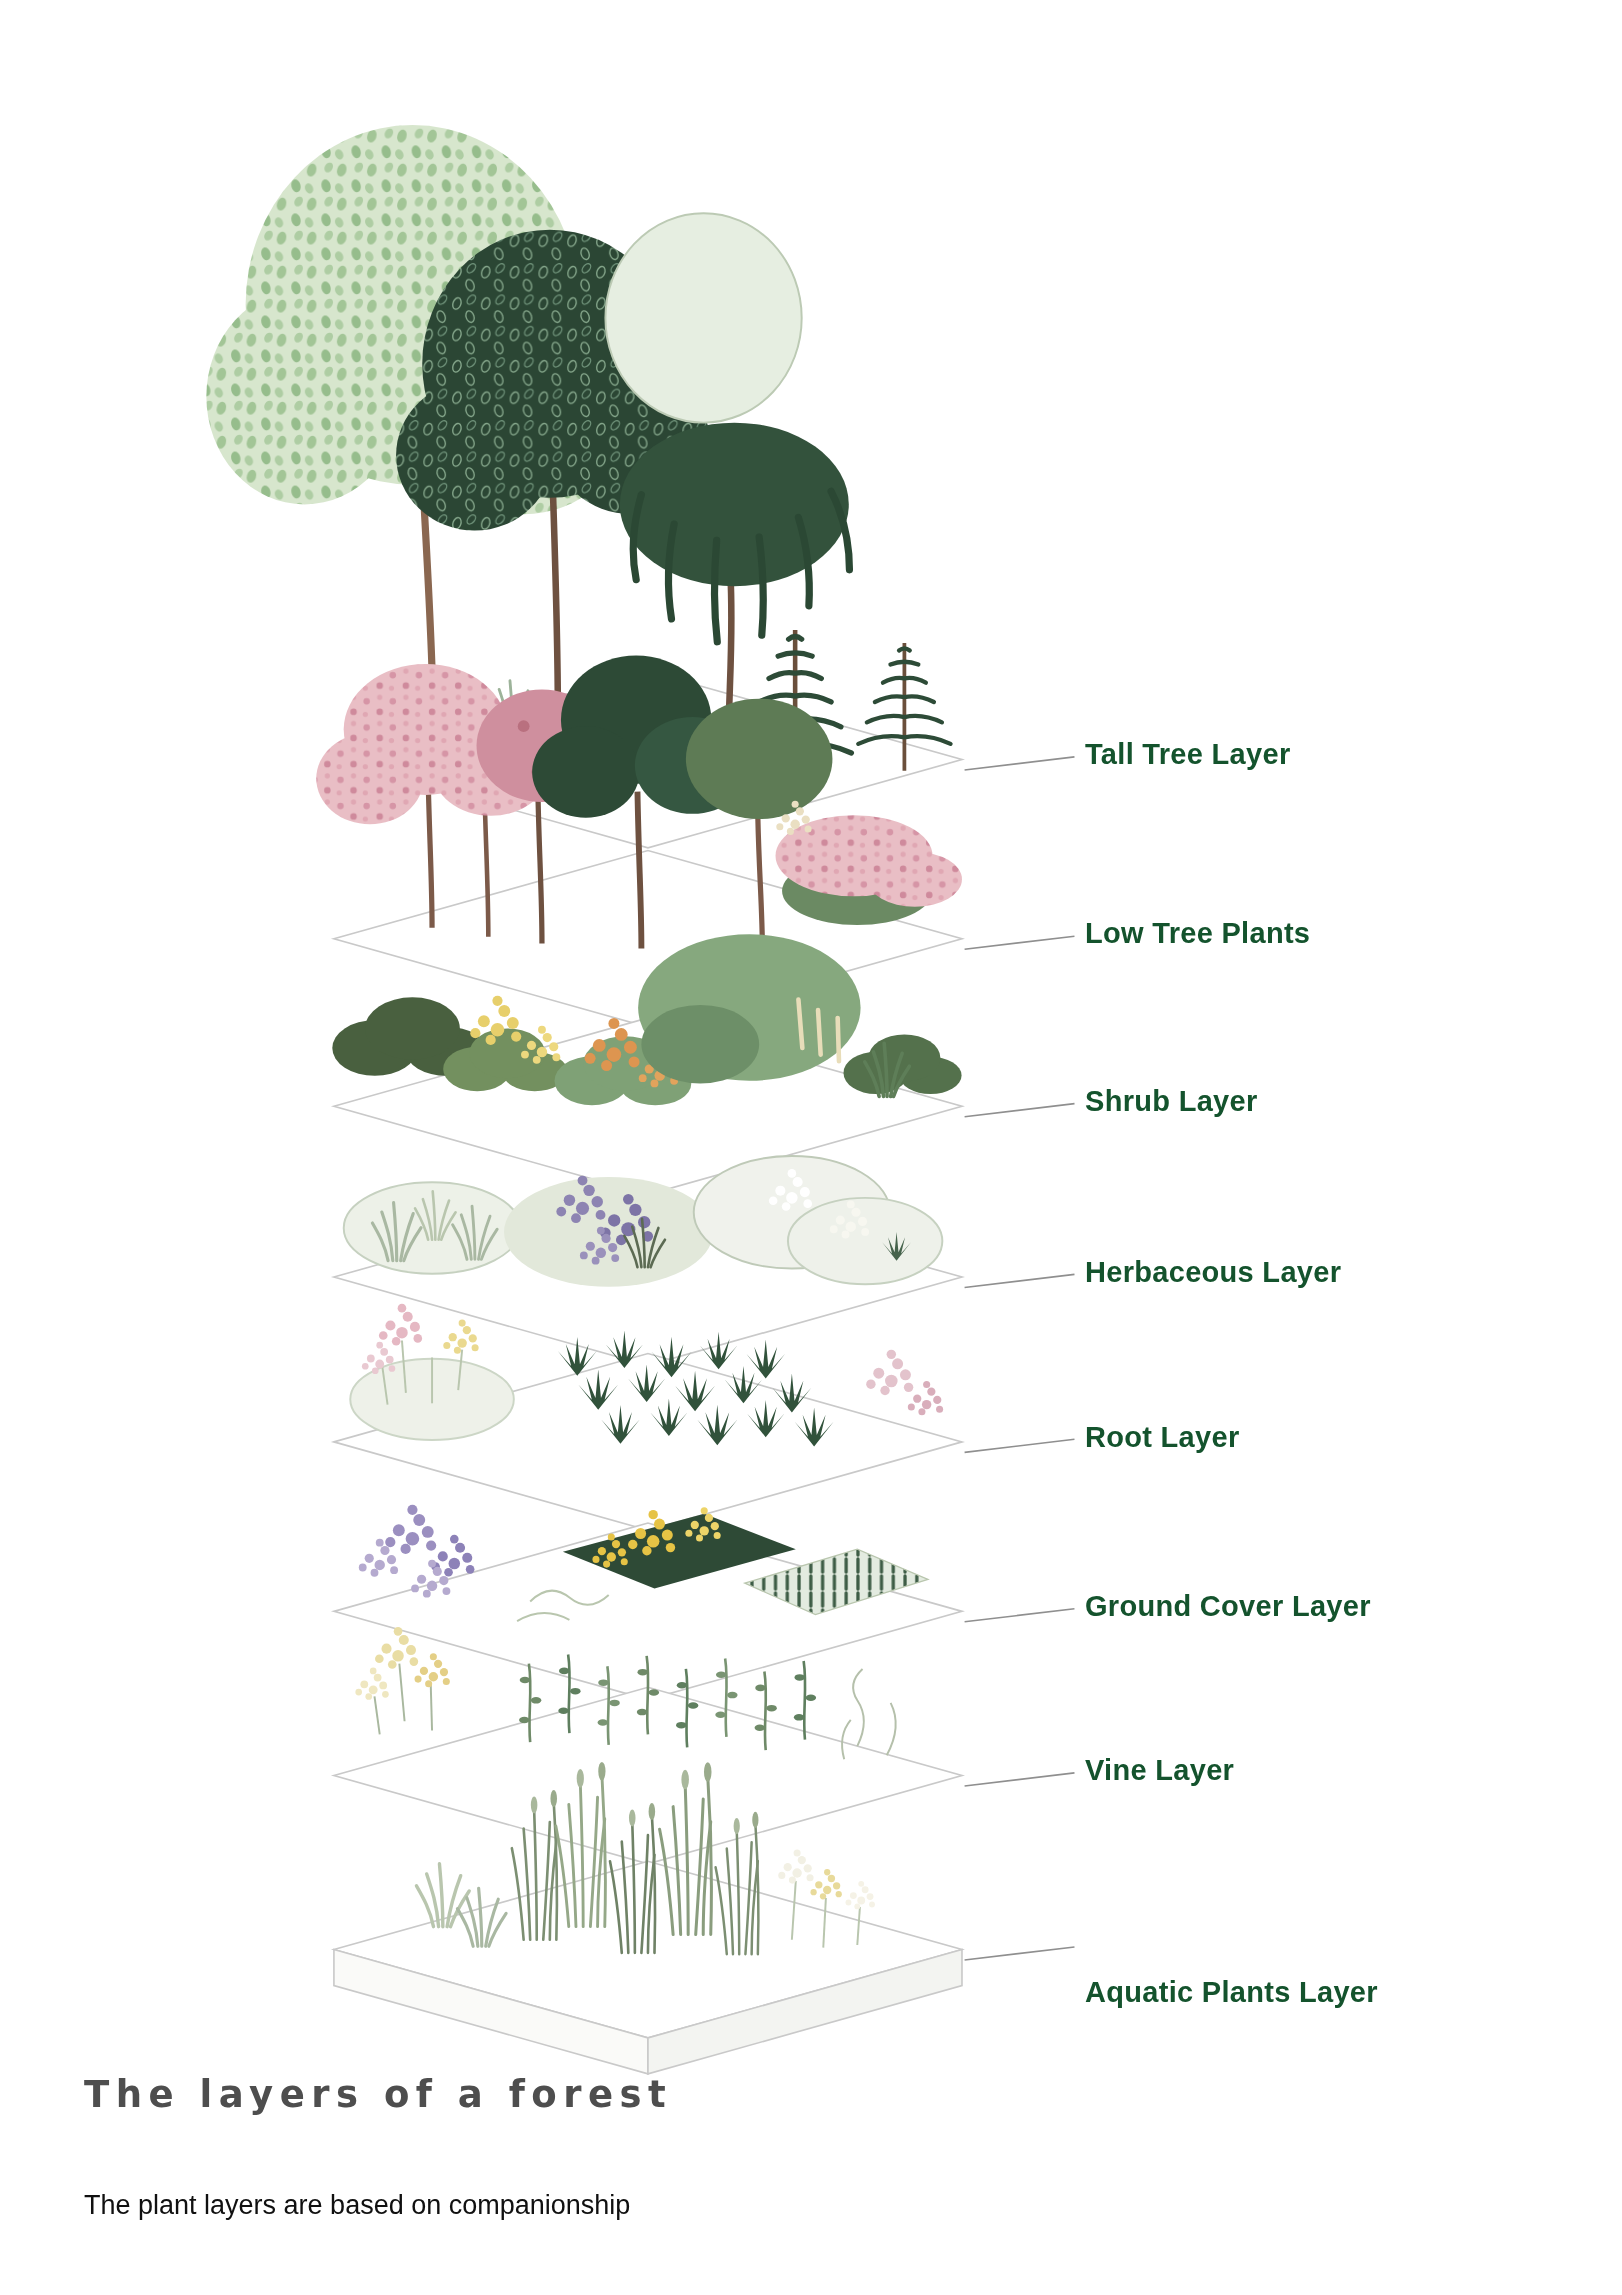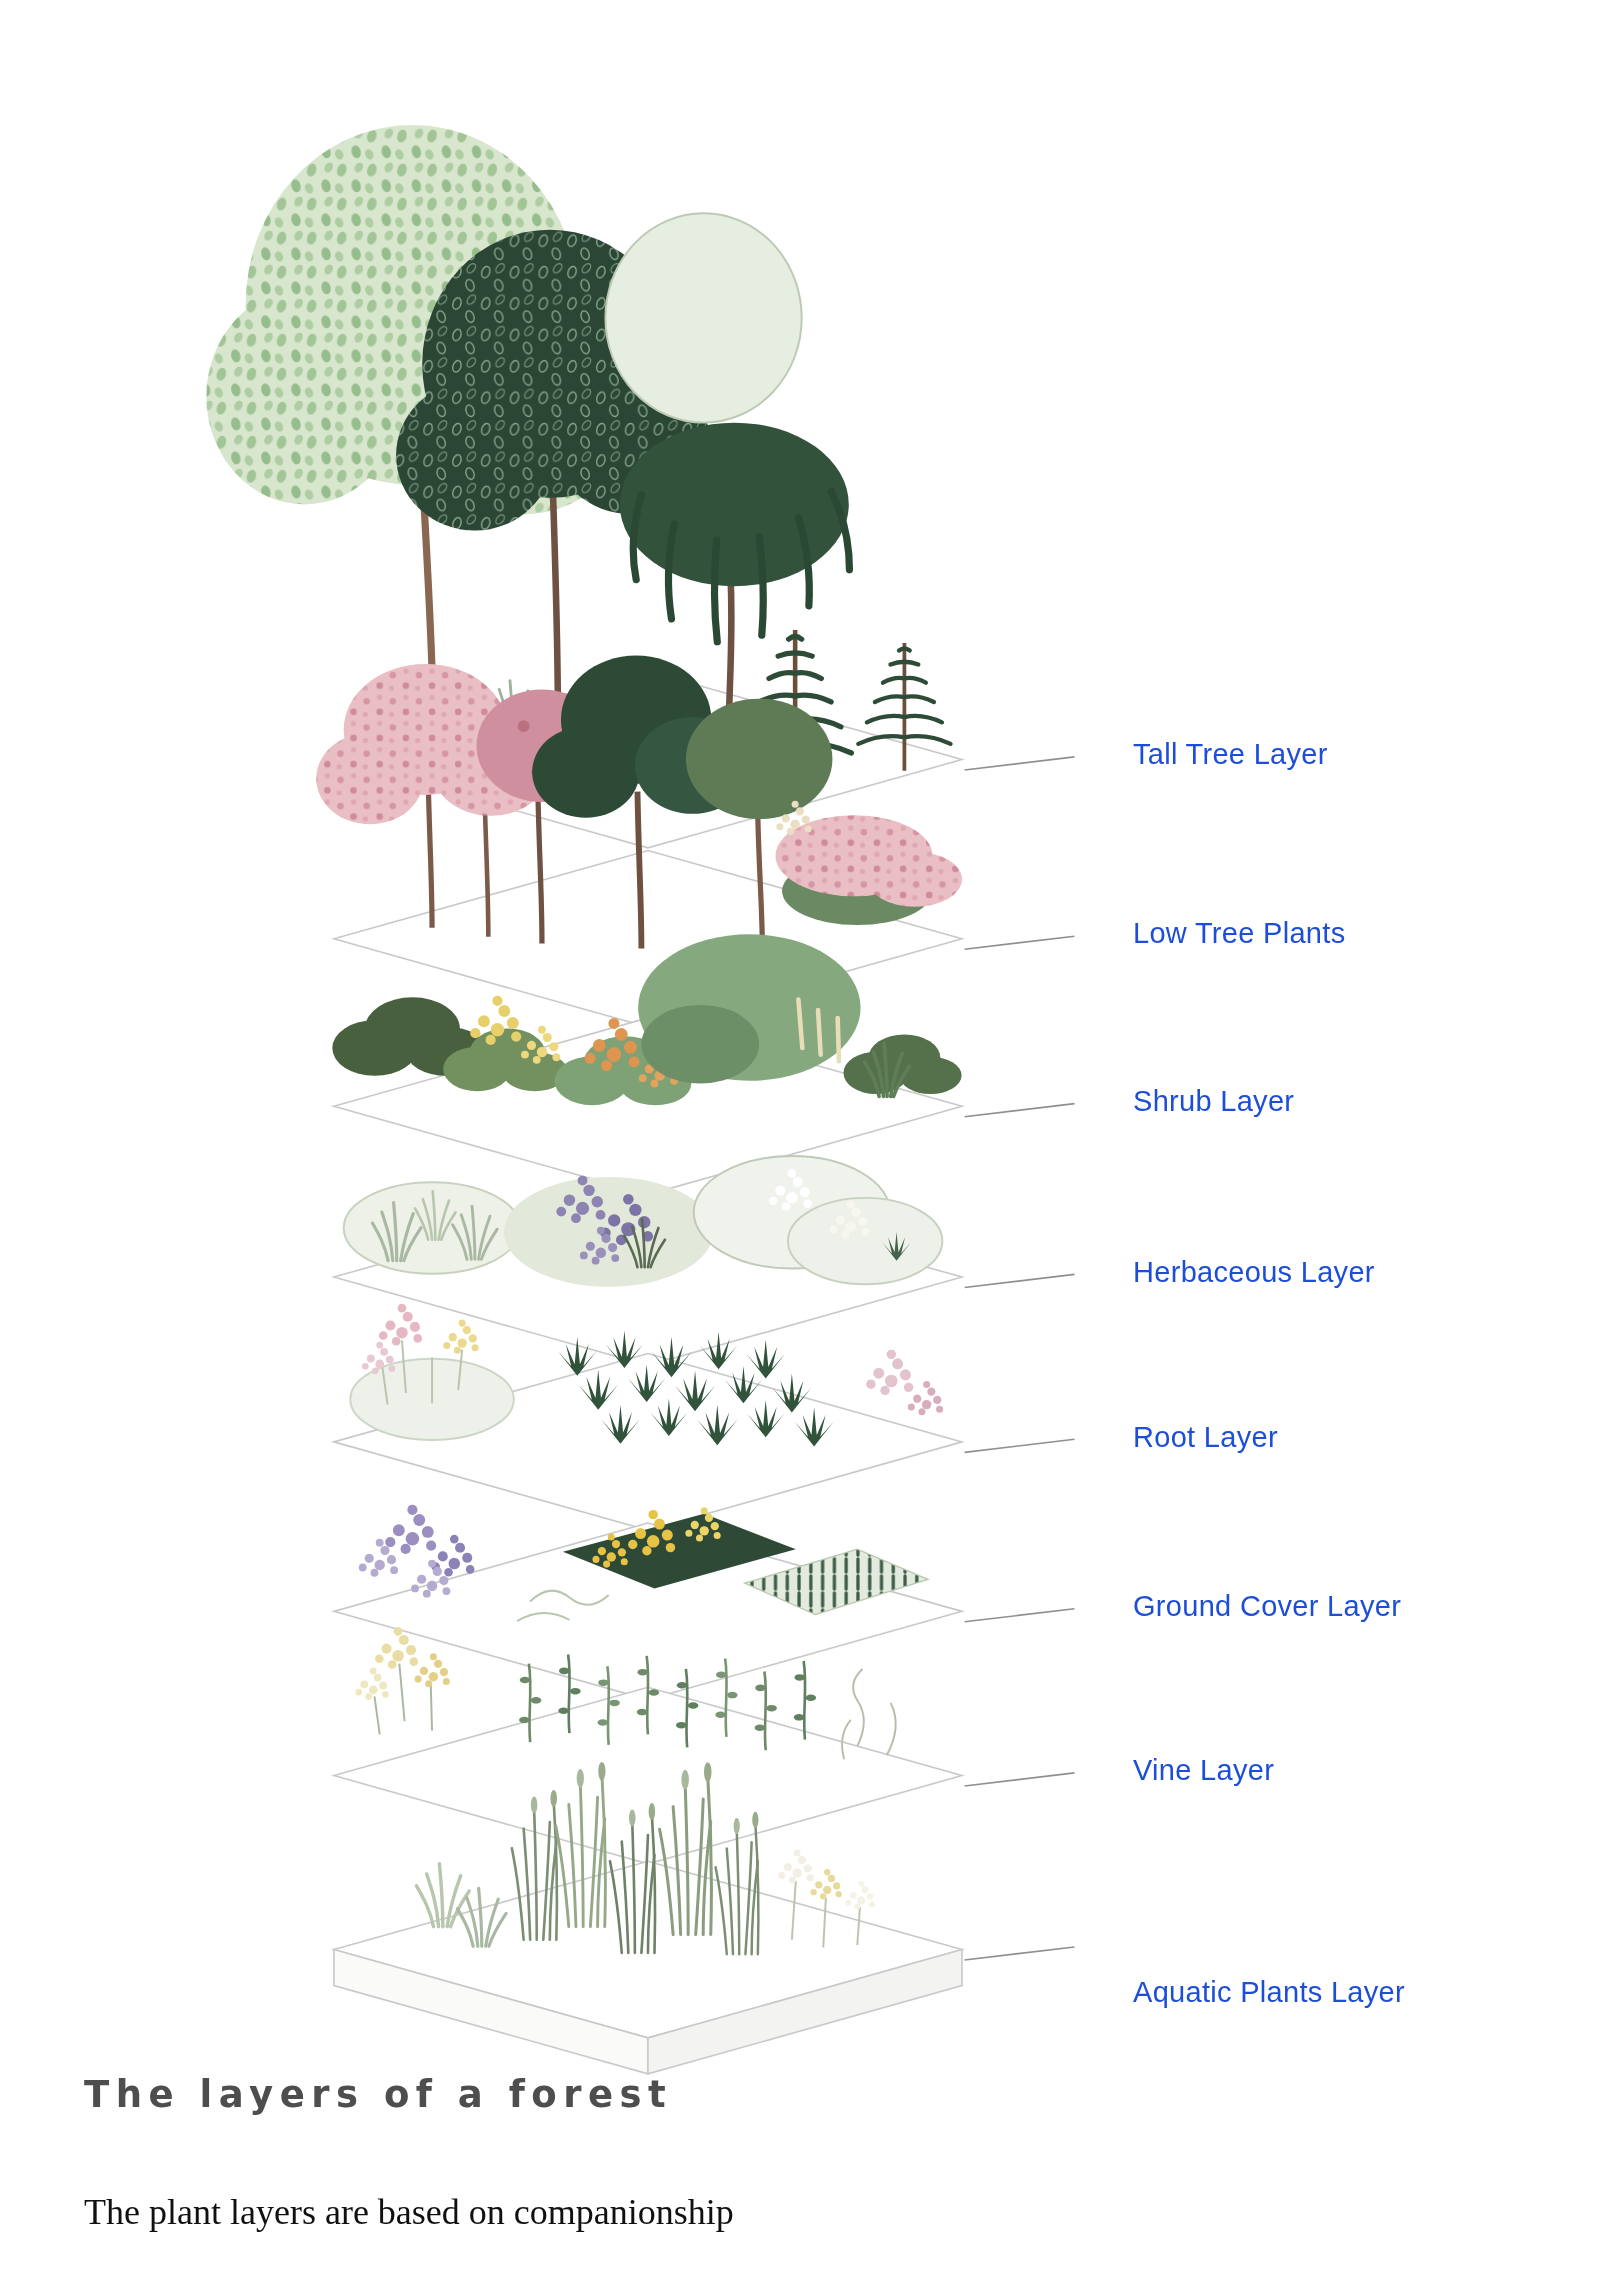--- a/index.html
+++ b/index.html
@@ -1,24 +1,24 @@
 <!DOCTYPE html>
 <html style="font-size:10.5px"><head>
 <meta charset="utf-8">
 <style>
   html,body{margin:0;padding:0;background:#ffffff;}
   .page{position:relative;width:1623px;height:2295px;background:#ffffff;overflow:hidden;
         font-family:"Liberation Sans",sans-serif;}
   .illus{position:absolute;left:0;top:0;}
   .plat{fill:#ffffff;stroke:#c9c9c9;stroke-width:2.5;}
-  .label{position:absolute;left:1085px;font-size:29px;color:#1d4ed8;font-weight:400;
-         letter-spacing:0.3px;white-space:nowrap;line-height:1;margin-left:48px;}
+  .label{position:absolute;left:1085px;font-size:29px;color:#14532d;font-weight:700;
+         letter-spacing:0.3px;white-space:nowrap;line-height:1;}
   .title{position:absolute;left:84px;top:2073px;font-size:37px;color:#4e4e4e;
          letter-spacing:6.5px;font-weight:700;font-family:"DejaVu Sans",sans-serif;}
-  .subtitle{position:absolute;left:84px;top:2186px;font-size:36px;color:#101010;line-height:1.45;font-family:Liberation Serif, serif;}
+  .subtitle{position:absolute;left:84px;top:2186px;font-size:27px;color:#101010;line-height:1.45;}
 </style>
 </head>
 <body>
 
 <div class="page">
 
 <svg class="illus" width="1623" height="2295" viewBox="0 0 2480 3508">
   <defs>
     <pattern id="dotsLight" width="46" height="52" patternUnits="userSpaceOnUse">
       <rect width="46" height="52" fill="#d7e6cd"></rect>

